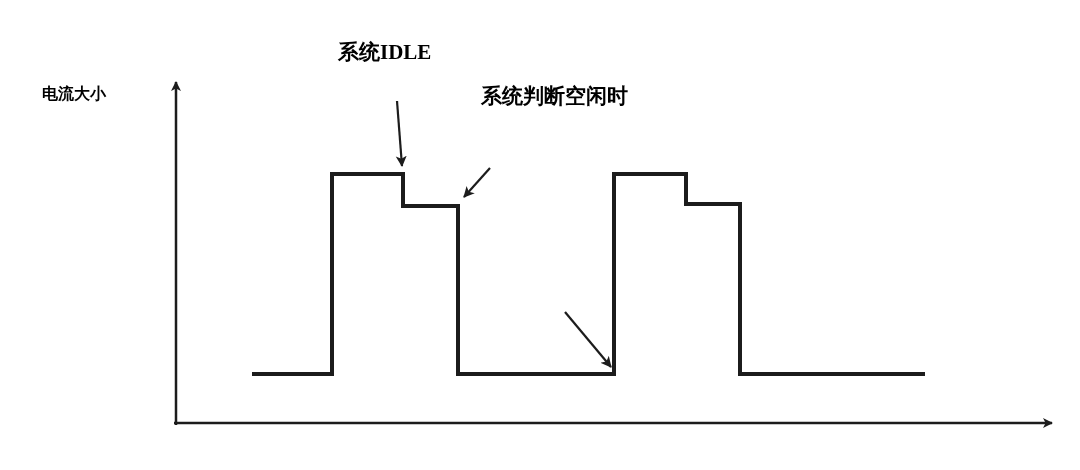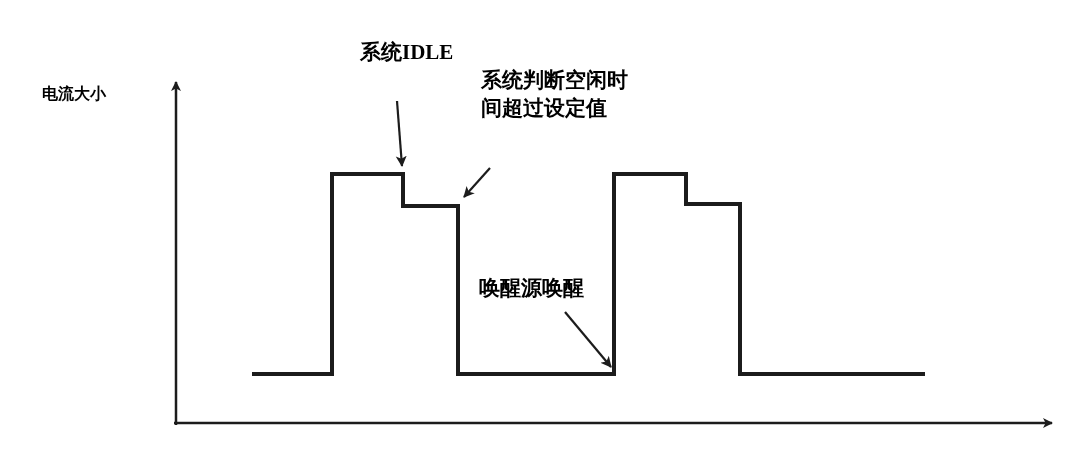--- a/index.html
+++ b/index.html
@@ -25,22 +25,22 @@
   .y-label {
     left: 42px;
     top: 84px;
     font-size: 16px;
     font-family: "DejaVu Sans", "Liberation Sans", sans-serif;
   }
   .ann {
     font-size: 21px;
     line-height: 28px;
   }
-  .ann-idle   { left: 338px; top: 38px; margin-left: 22px; }
-  .ann-sleep  { left: 481px; top: 66px; }
+  .ann-idle   { left: 338px; top: 38px; }
+  .ann-sleep  { left: 481px; top: 82px; text-align: center; }
   .ann-wakeup { left: 479px; top: 274px; }
 </style>
 </head>
 <body>
 
 <div class="canvas">
 
   <svg id="diagram-svg" width="1080" height="470" viewBox="0 0 1080 470">
     <defs>
       <marker id="arrowhead-axis" markerWidth="12" markerHeight="12" refX="9" refY="5" orient="auto" markerUnits="userSpaceOnUse">
@@ -65,20 +65,16 @@
   </svg>
 
   <div class="label y-label">电流大小</div>
 
   <div class="label ann ann-idle">
     <div>系统IDLE</div>
   </div>
 
   <div class="label ann ann-sleep">
     <div>系统判断空闲时</div>
-    <div>间超过设定值</div>
   </div>
 
-  <div class="label ann ann-wakeup">
-    <div>唤醒源唤醒</div>
-  </div>
 
 </div>
 
 </body></html>

